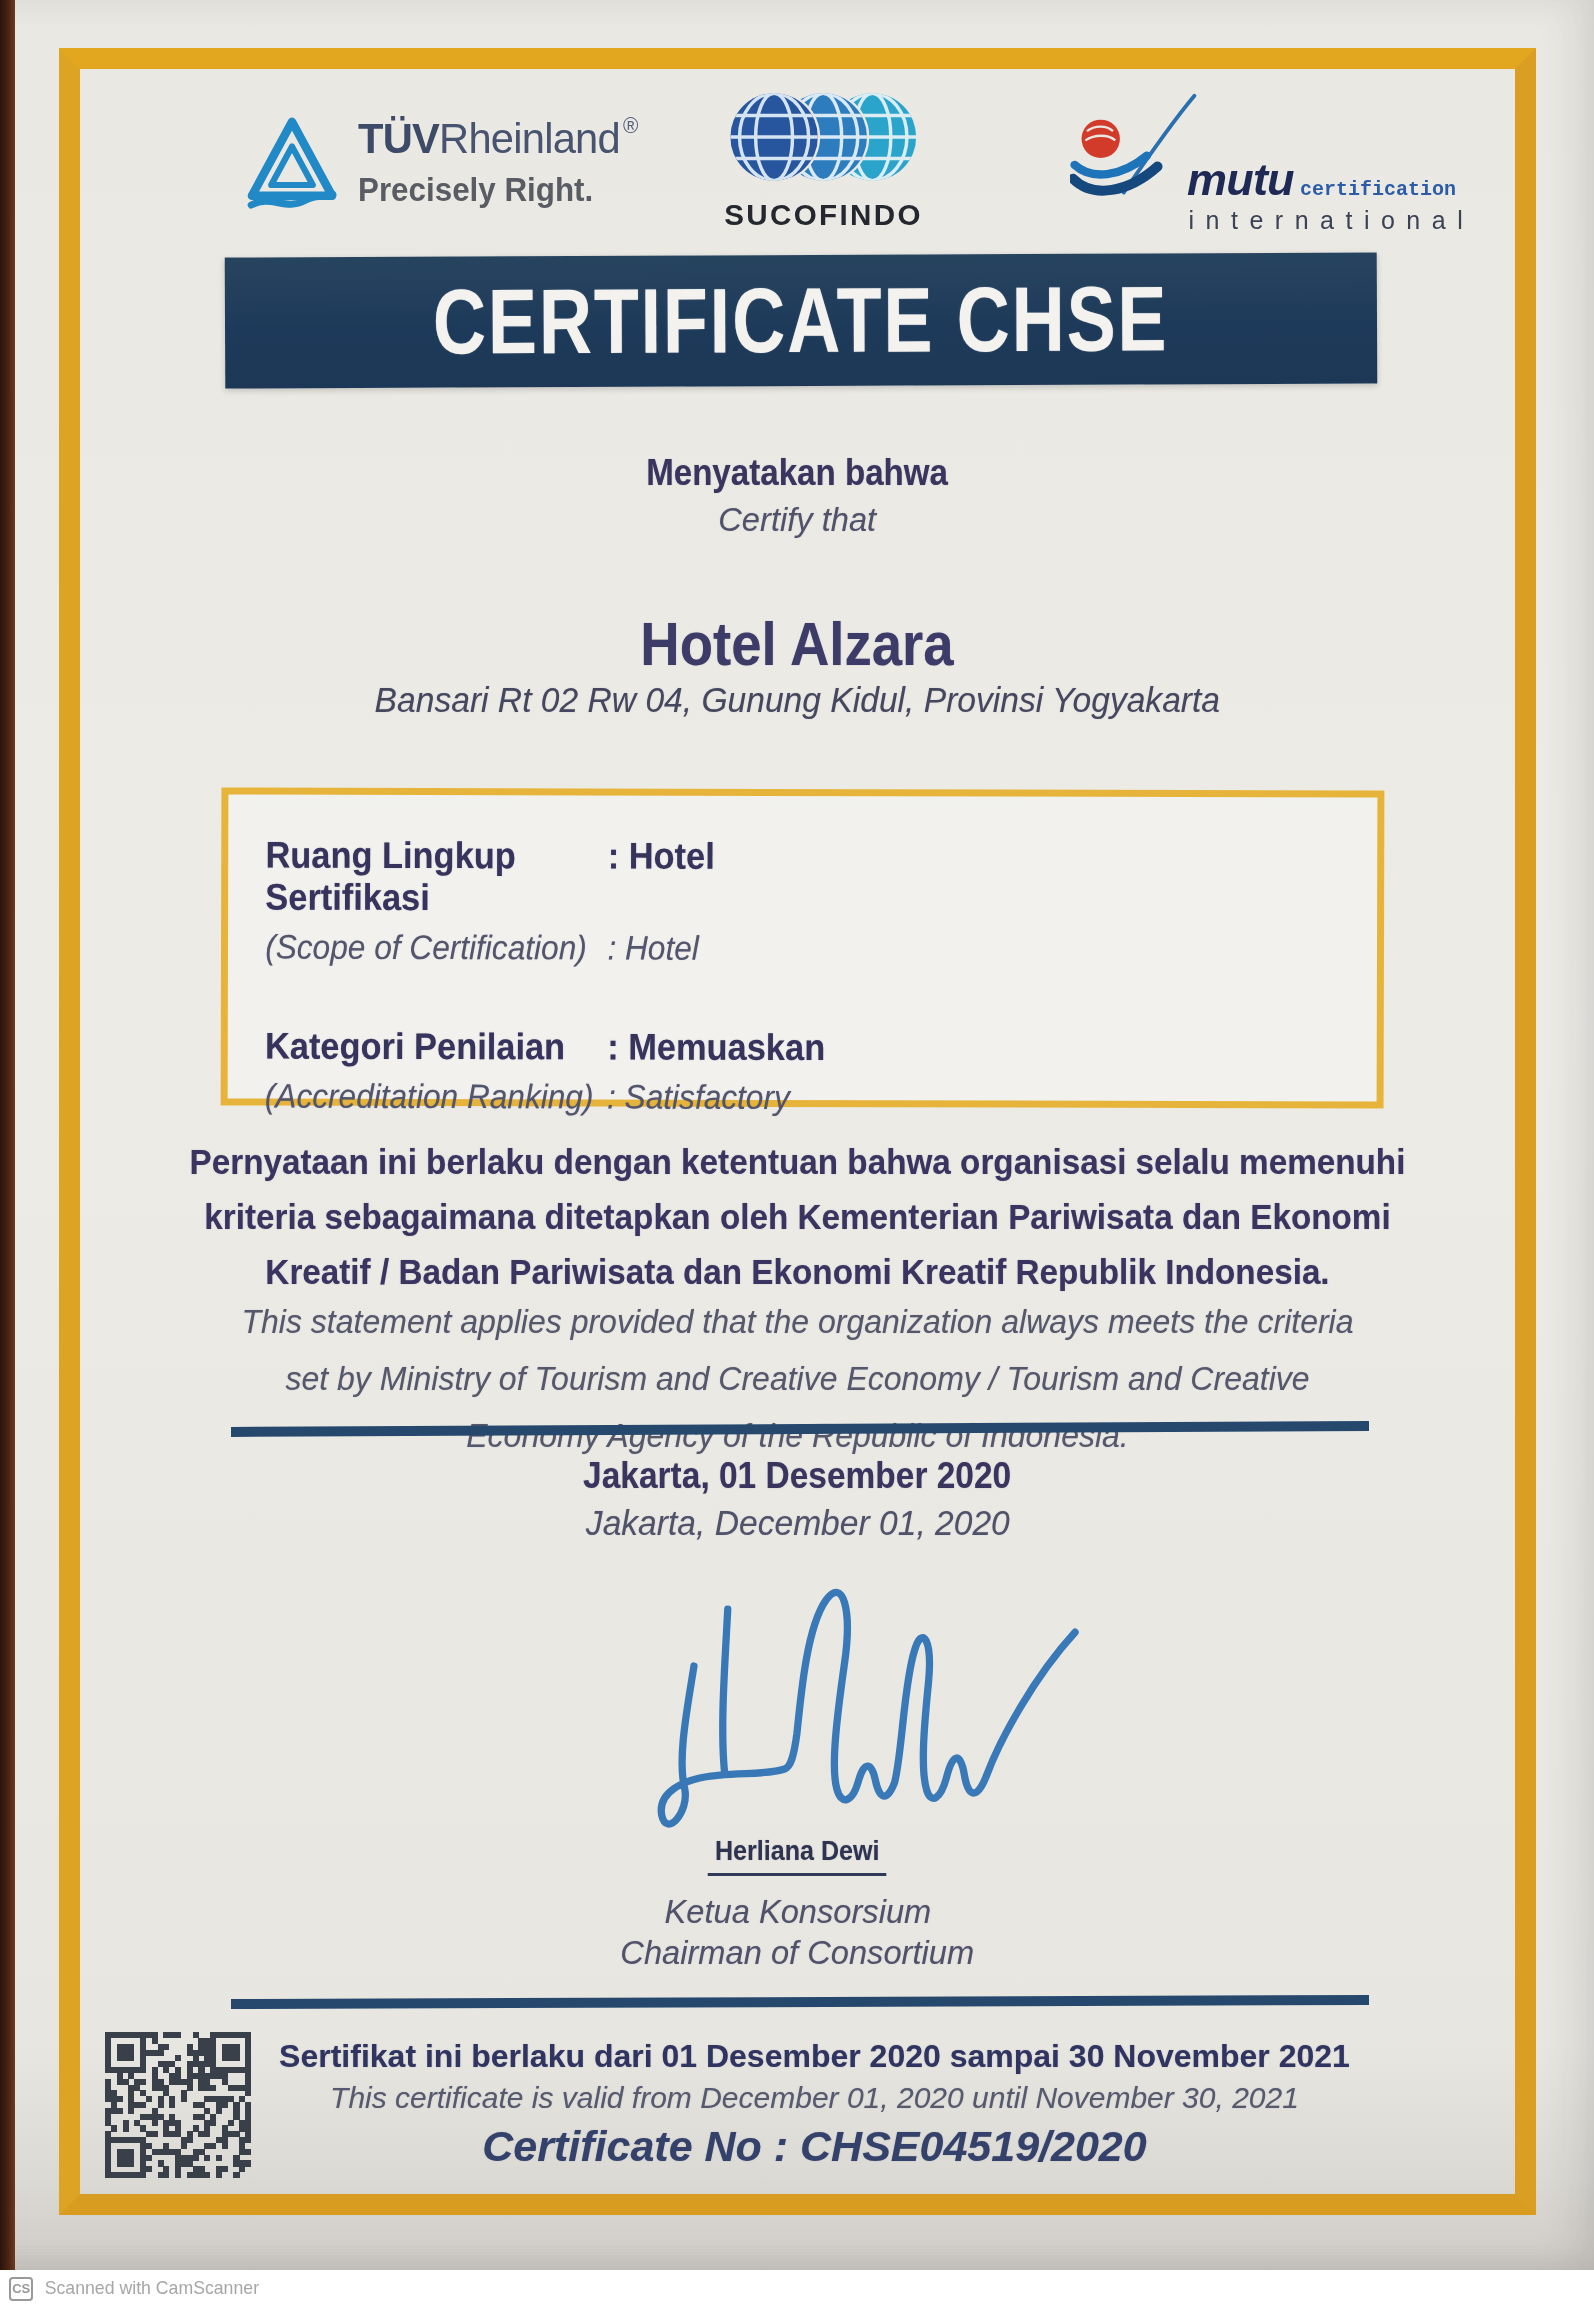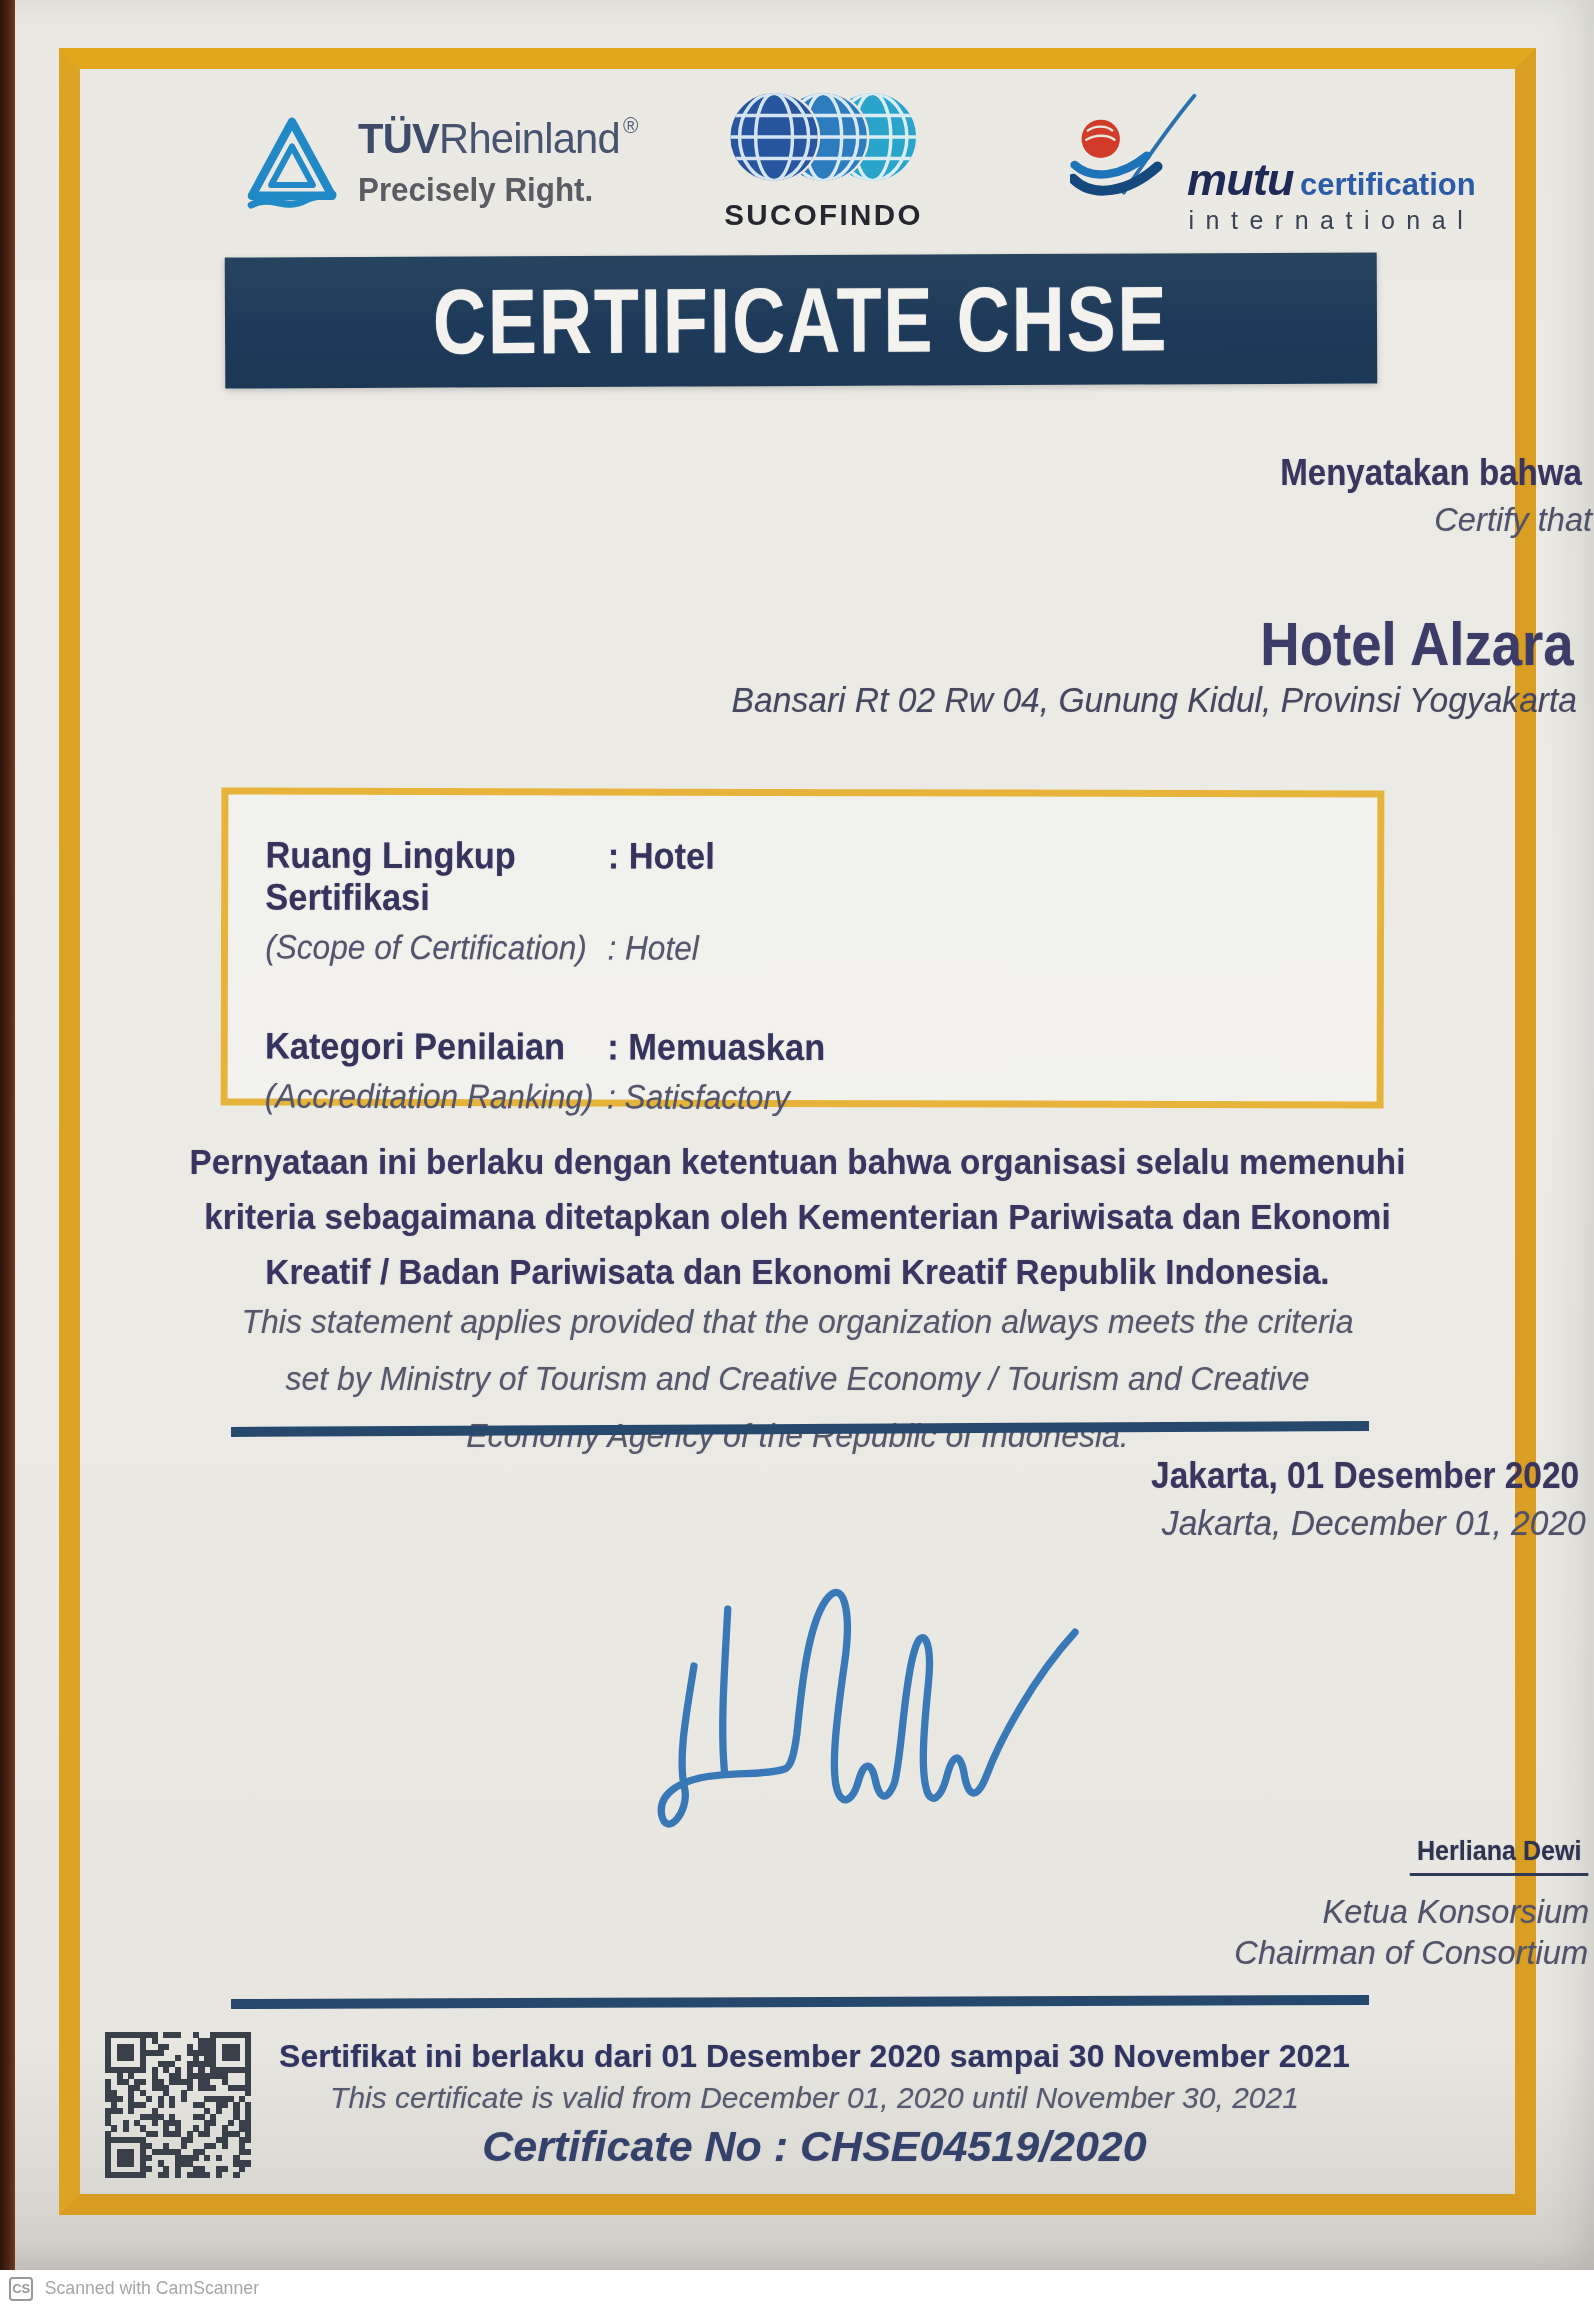--- a/index.html
+++ b/index.html
@@ -30,33 +30,33 @@
     transform:scaleX(.95); transform-origin:left; }
 
   .sucofindo { position:absolute; left:721px; top:86px; width:205px; text-align:center; }
   .sucofindo-word { font-size:29px; font-weight:bold; color:#24282e; letter-spacing:2.3px;
     margin-top:1.5px; transform:scaleX(1.02); transform-origin:center; }
 
   .mutu { position:absolute; left:1070px; top:91px; width:446px; height:146px; }
   .mutu-mark { position:absolute; left:0; top:0; }
   .mutu-words { position:absolute; left:117px; top:63px; white-space:nowrap; }
   .mutu-brand { font-size:45px; font-weight:bold; font-style:italic; color:#1e2a55; letter-spacing:-0.8px; }
-  .mutu-cert { font-size:31px; font-weight:bold; color:#2c5ca8; margin-left:6.2px; }
+  .mutu-cert { font-size:20px; font-weight:bold; color:#2c5ca8; margin-left:6.2px;font-family:Liberation Mono, monospace; }
   .mutu-intl { font-size:25px; color:#3a4254; letter-spacing:11.5px; margin-top:0px; margin-left:1.5px; }
 
   
   .banner { position:absolute; left:225px; top:255px; width:1152px; height:131px;
     background:linear-gradient(180deg,#27445f 0%, #1e3a5a 55%, #1d3856 100%);
     display:flex; align-items:center; justify-content:center;
     transform:rotate(-0.25deg); box-shadow:0 2.3px 6.2px rgba(0,0,0,.18); }
   .banner-title { font-size:92px; font-weight:bold; color:#f3f2ee; letter-spacing:2.3px;
     white-space:nowrap; transform:scaleX(.80); text-shadow:0 0 1.5px rgba(255,255,255,.4); }
 
   
-  .cl { position:absolute; left:0; width:1595px; text-align:right; white-space:nowrap; }
+  .cl { position:absolute; left:0; width:1595px; text-align:center; white-space:nowrap; }
   .cl > span { display:inline-block; }
   .navy-b { font-weight:bold; color:#39355f; text-shadow:0 0 1.2px rgba(45,40,80,.35); }
   .gray-i { font-style:italic; color:#50526a; text-shadow:0 0 1.2px rgba(60,60,90,.28); }
 
   .intro-id { top:452px; font-size:36px; }
   .intro-id > span { transform:scaleX(.92); }
   .intro-en { top:500px; font-size:34px; }
   .intro-en > span { transform:scaleX(.96); }
 
   .hotel-name { top:608px; font-size:62px; }

